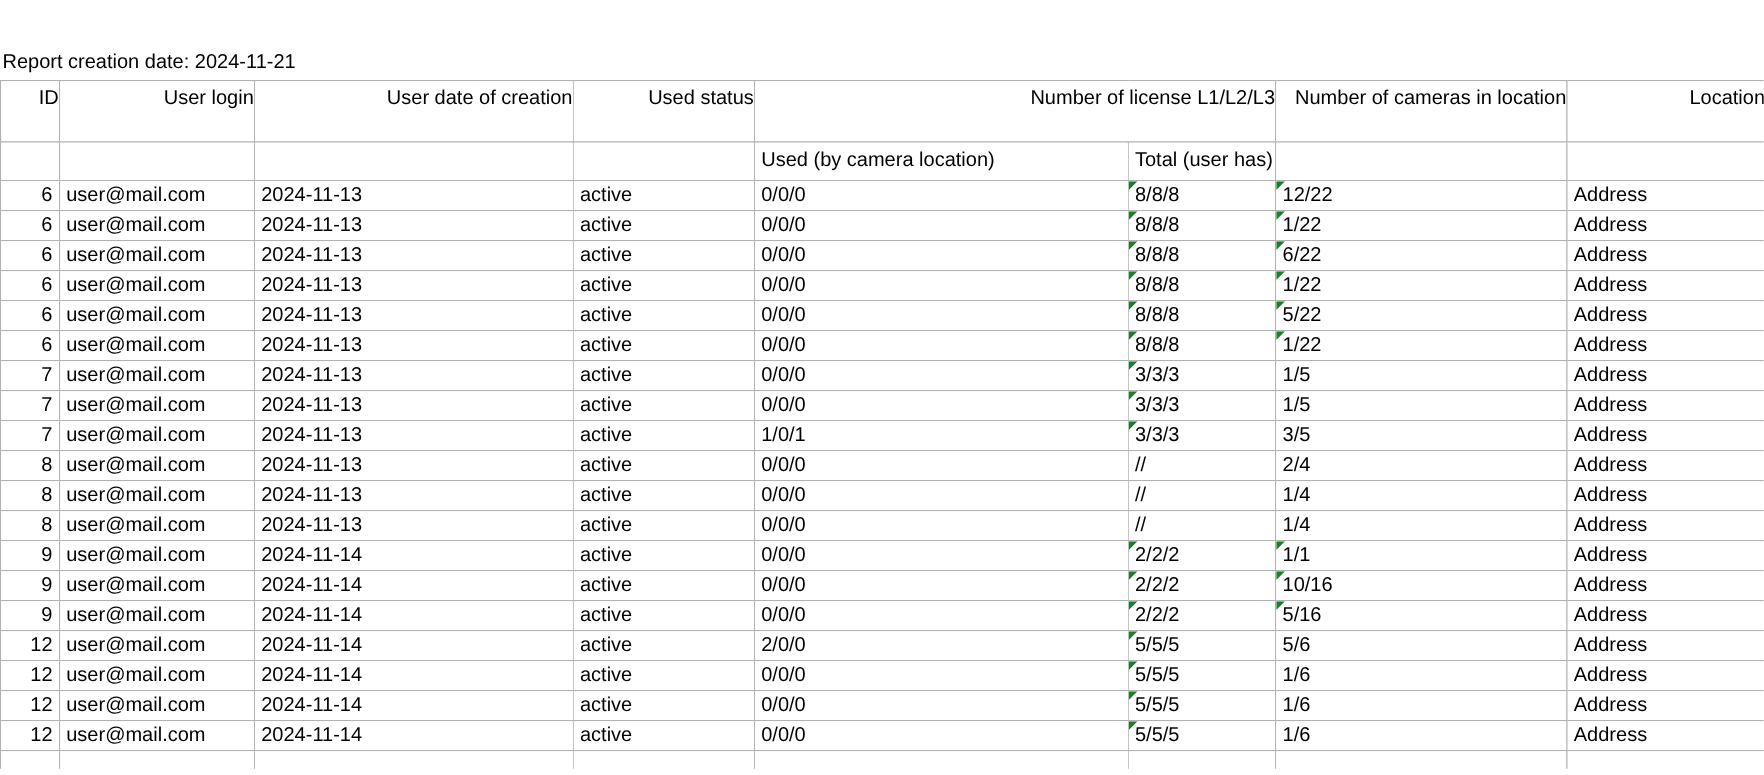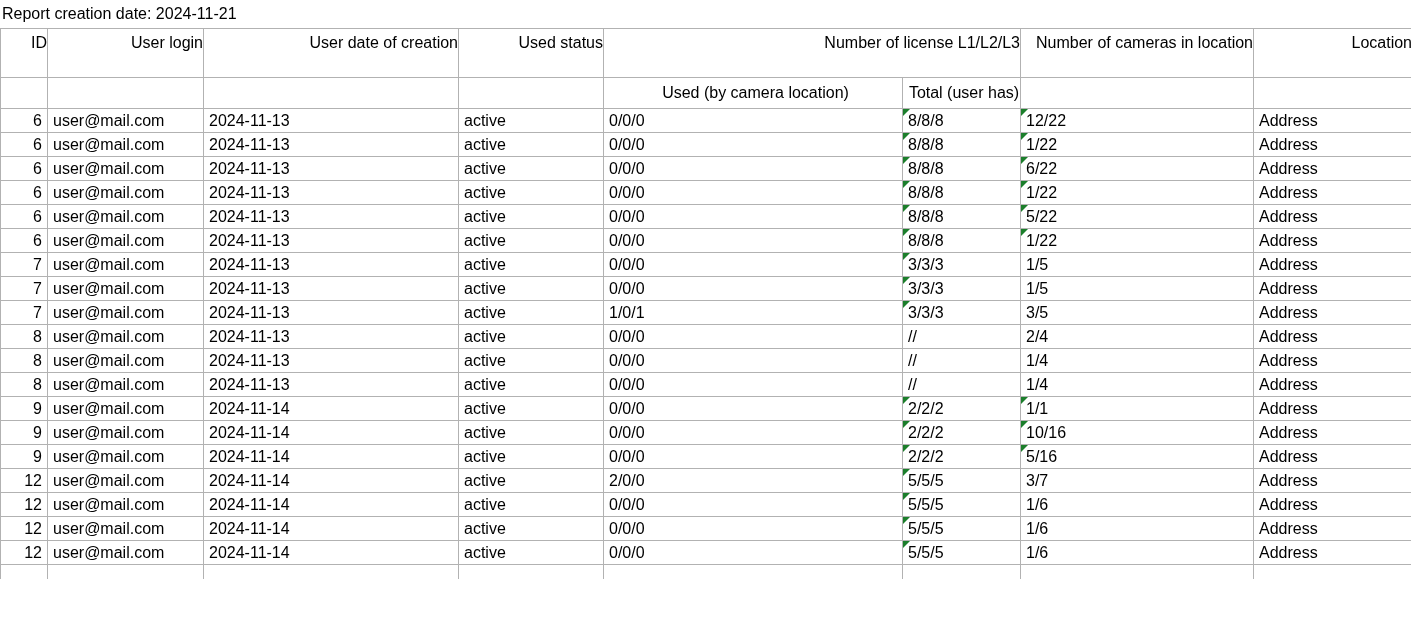--- a/index.html
+++ b/index.html
@@ -7,20 +7,21 @@
     padding: 0;
     width: 1411px;
     height: 620px;
     overflow: hidden;
     background: #ffffff;
     font-family: "Liberation Sans", sans-serif;
     color: #000000;
   }
   .report-meta {
     padding: 2px 0 0 2px;
+    margin-top: 36px;
   }
   .top-line {
     font-size: 16px;
     line-height: 24px;
     white-space: pre;
   }
   table.sheet {
     border-collapse: collapse;
     table-layout: fixed;
     width: 1412px;
@@ -41,21 +42,20 @@
     height: 44px;
     text-align: right;
     vertical-align: top;
     padding-top: 4px;
     white-space: normal;
     line-height: 19px;
   }
   
   tr.hdr2 td {
     height: 30px;
-    text-align: center;
     vertical-align: middle;
   }
   
   tr.datarow td {
     height: 23px;
     vertical-align: middle;
     text-align: left;
   }
   tr.datarow td.c-id {
     text-align: right;
@@ -275,21 +275,21 @@
         <td><span class="flag"></span><span>5/16</span></td>
         <td><span>Address</span></td>
       </tr>
       <tr class="datarow">
         <td class="c-id"><span>12</span></td>
         <td><span>user@mail.com</span></td>
         <td><span>2024-11-14</span></td>
         <td><span>active</span></td>
         <td><span>2/0/0</span></td>
         <td><span class="flag"></span><span>5/5/5</span></td>
-        <td><span>3/7</span></td>
+        <td><span>5/6</span></td>
         <td><span>Address</span></td>
       </tr>
       <tr class="datarow">
         <td class="c-id"><span>12</span></td>
         <td><span>user@mail.com</span></td>
         <td><span>2024-11-14</span></td>
         <td><span>active</span></td>
         <td><span>0/0/0</span></td>
         <td><span class="flag"></span><span>5/5/5</span></td>
         <td><span>1/6</span></td>

